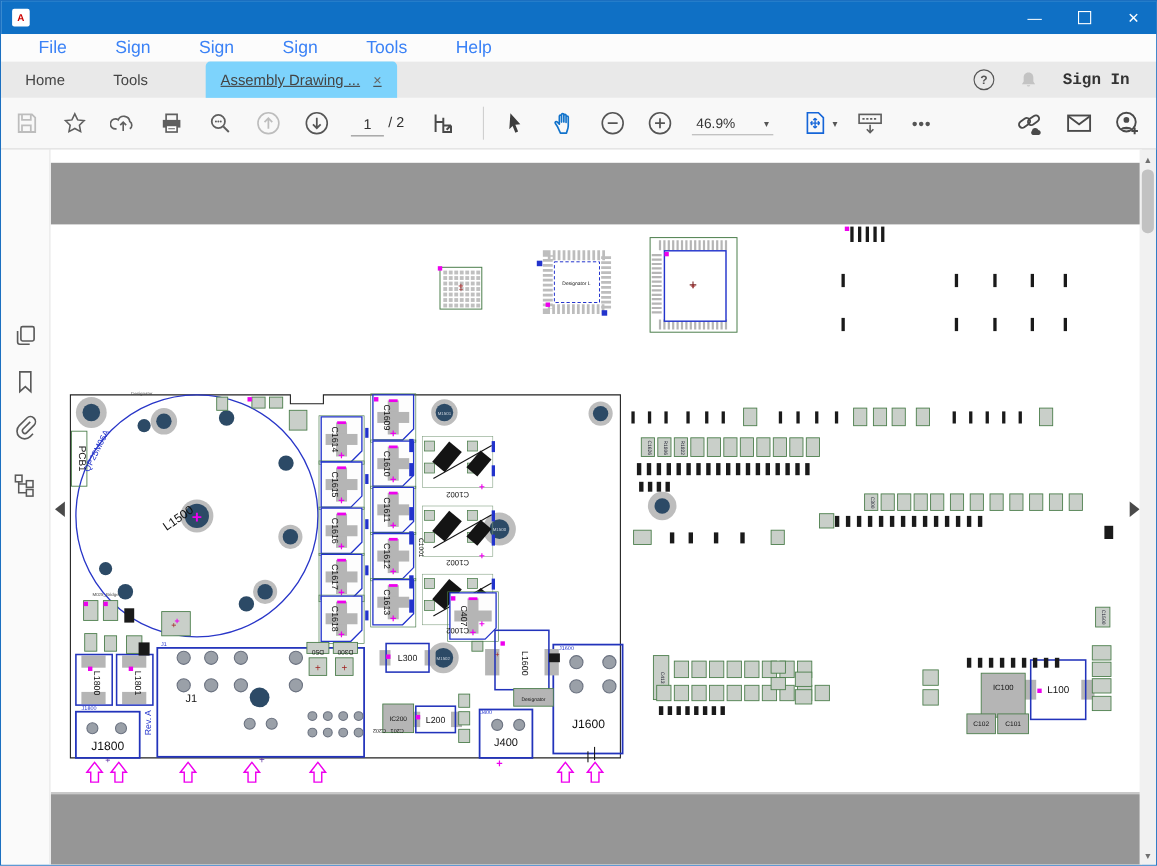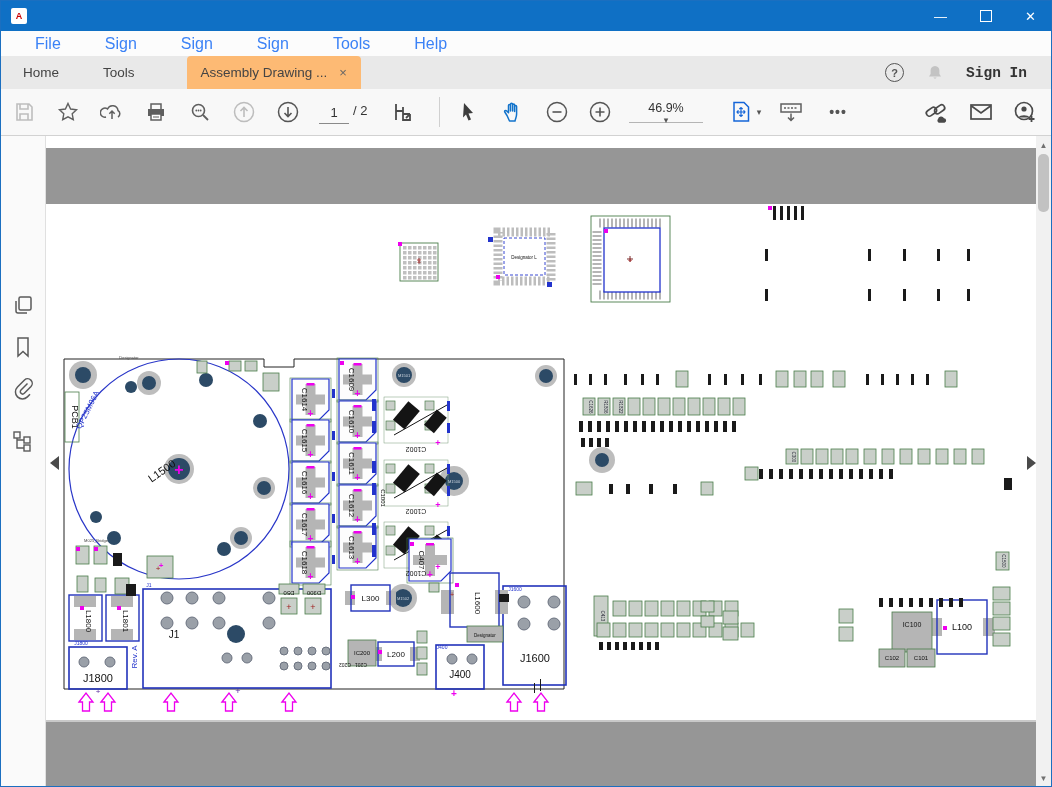--- a/index.html
+++ b/index.html
@@ -13,36 +13,36 @@
   .wintitle{font-size:12px;letter-spacing:.1px;}
   .wincontrols{margin-left:auto;display:flex;height:30px;}
   .winbtn{width:45px;height:30px;display:flex;align-items:center;justify-content:center;font-size:13px;color:#fff;cursor:default;}
   .maxbox{width:10px;height:10px;border:1px solid #fff;display:inline-block;}
   
   .menubar{position:absolute;left:0;top:30px;width:1052px;height:25px;background:#fcfcfc;display:flex;align-items:center;}
   .menuitem{font-size:16px;color:#3b82f6;padding:0 10px;margin-left:24px;}
   
   .tabstrip{position:absolute;left:0;top:55px;width:1052px;height:33px;background:#e9e9e9;display:flex;align-items:center;}
   .apptab{font-size:13.5px;color:#444;padding:0 22px;height:33px;display:flex;align-items:center;}
-  .doctab{background:#fdba74;height:33px;display:flex;align-items:center;font-size:13.5px;color:#444;
-          padding:0 14px;margin-left:30px;border-radius:4px 4px 0 0;}
+  .doctab{background:#7dd3fc;height:33px;display:flex;align-items:center;font-size:13.5px;color:#444;
+          padding:0 14px;margin-left:30px;border-radius:4px 4px 0 0;text-decoration:underline;}
   .doctab .close{margin-left:12px;color:#666;font-size:13px;}
   .tabright{margin-left:auto;display:flex;align-items:center;gap:22px;padding-right:26px;}
   .helpcircle{width:17px;height:17px;border:1.5px solid #555;border-radius:50%;display:flex;align-items:center;
               justify-content:center;font-size:11px;color:#555;font-weight:bold;}
   .signin{font-size:14.5px;color:#333;font-weight:bold;font-family:Liberation Mono, monospace;}
   
   .toolbar{position:absolute;left:0;top:88px;width:1052px;height:47px;background:#f8f8f8;border-bottom:1px solid #d2d2d2;box-sizing:border-box;}
   .tb{position:absolute;top:0;height:46px;display:flex;align-items:center;justify-content:center;}
   .pagebox{position:absolute;left:318px;top:12px;width:28px;height:22px;}
   .pagebox input{width:26px;height:20px;border:0;border-bottom:1px solid #8a8a8a;background:transparent;
                  text-align:center;font-size:13px;color:#333;font-family:"Liberation Sans",sans-serif;}
   .pagetotal{position:absolute;left:352px;top:14px;font-size:13px;color:#333;}
   .zoomdd{position:absolute;left:628px;top:12px;width:74px;height:22px;border-bottom:1px solid #b5b5b5;
-          display:flex;align-items:center;justify-content:space-between;padding:0 4px;box-sizing:border-box;flex-direction:column;}
+          display:flex;align-items:center;justify-content:space-between;padding:0 4px;box-sizing:border-box;}
   .zoomtxt{font-size:12.5px;color:#333;}
   .caret{font-size:9px;color:#555;}
   .sep{position:absolute;left:438px;top:8px;width:1px;height:30px;background:#d0d0d0;}
   .dots3{font-size:14px;color:#555;letter-spacing:1px;font-weight:bold;}
   
   .sidebar{position:absolute;left:0;top:135px;width:45px;height:652px;background:#fafafa;border-right:1px solid #e0e0e0;box-sizing:border-box;}
   .sideicon{position:absolute;left:9px;width:26px;height:26px;display:flex;align-items:center;justify-content:center;}
   
   .content{position:absolute;left:45px;top:135px;width:992px;height:652px;background:#fff;overflow:hidden;}
   

